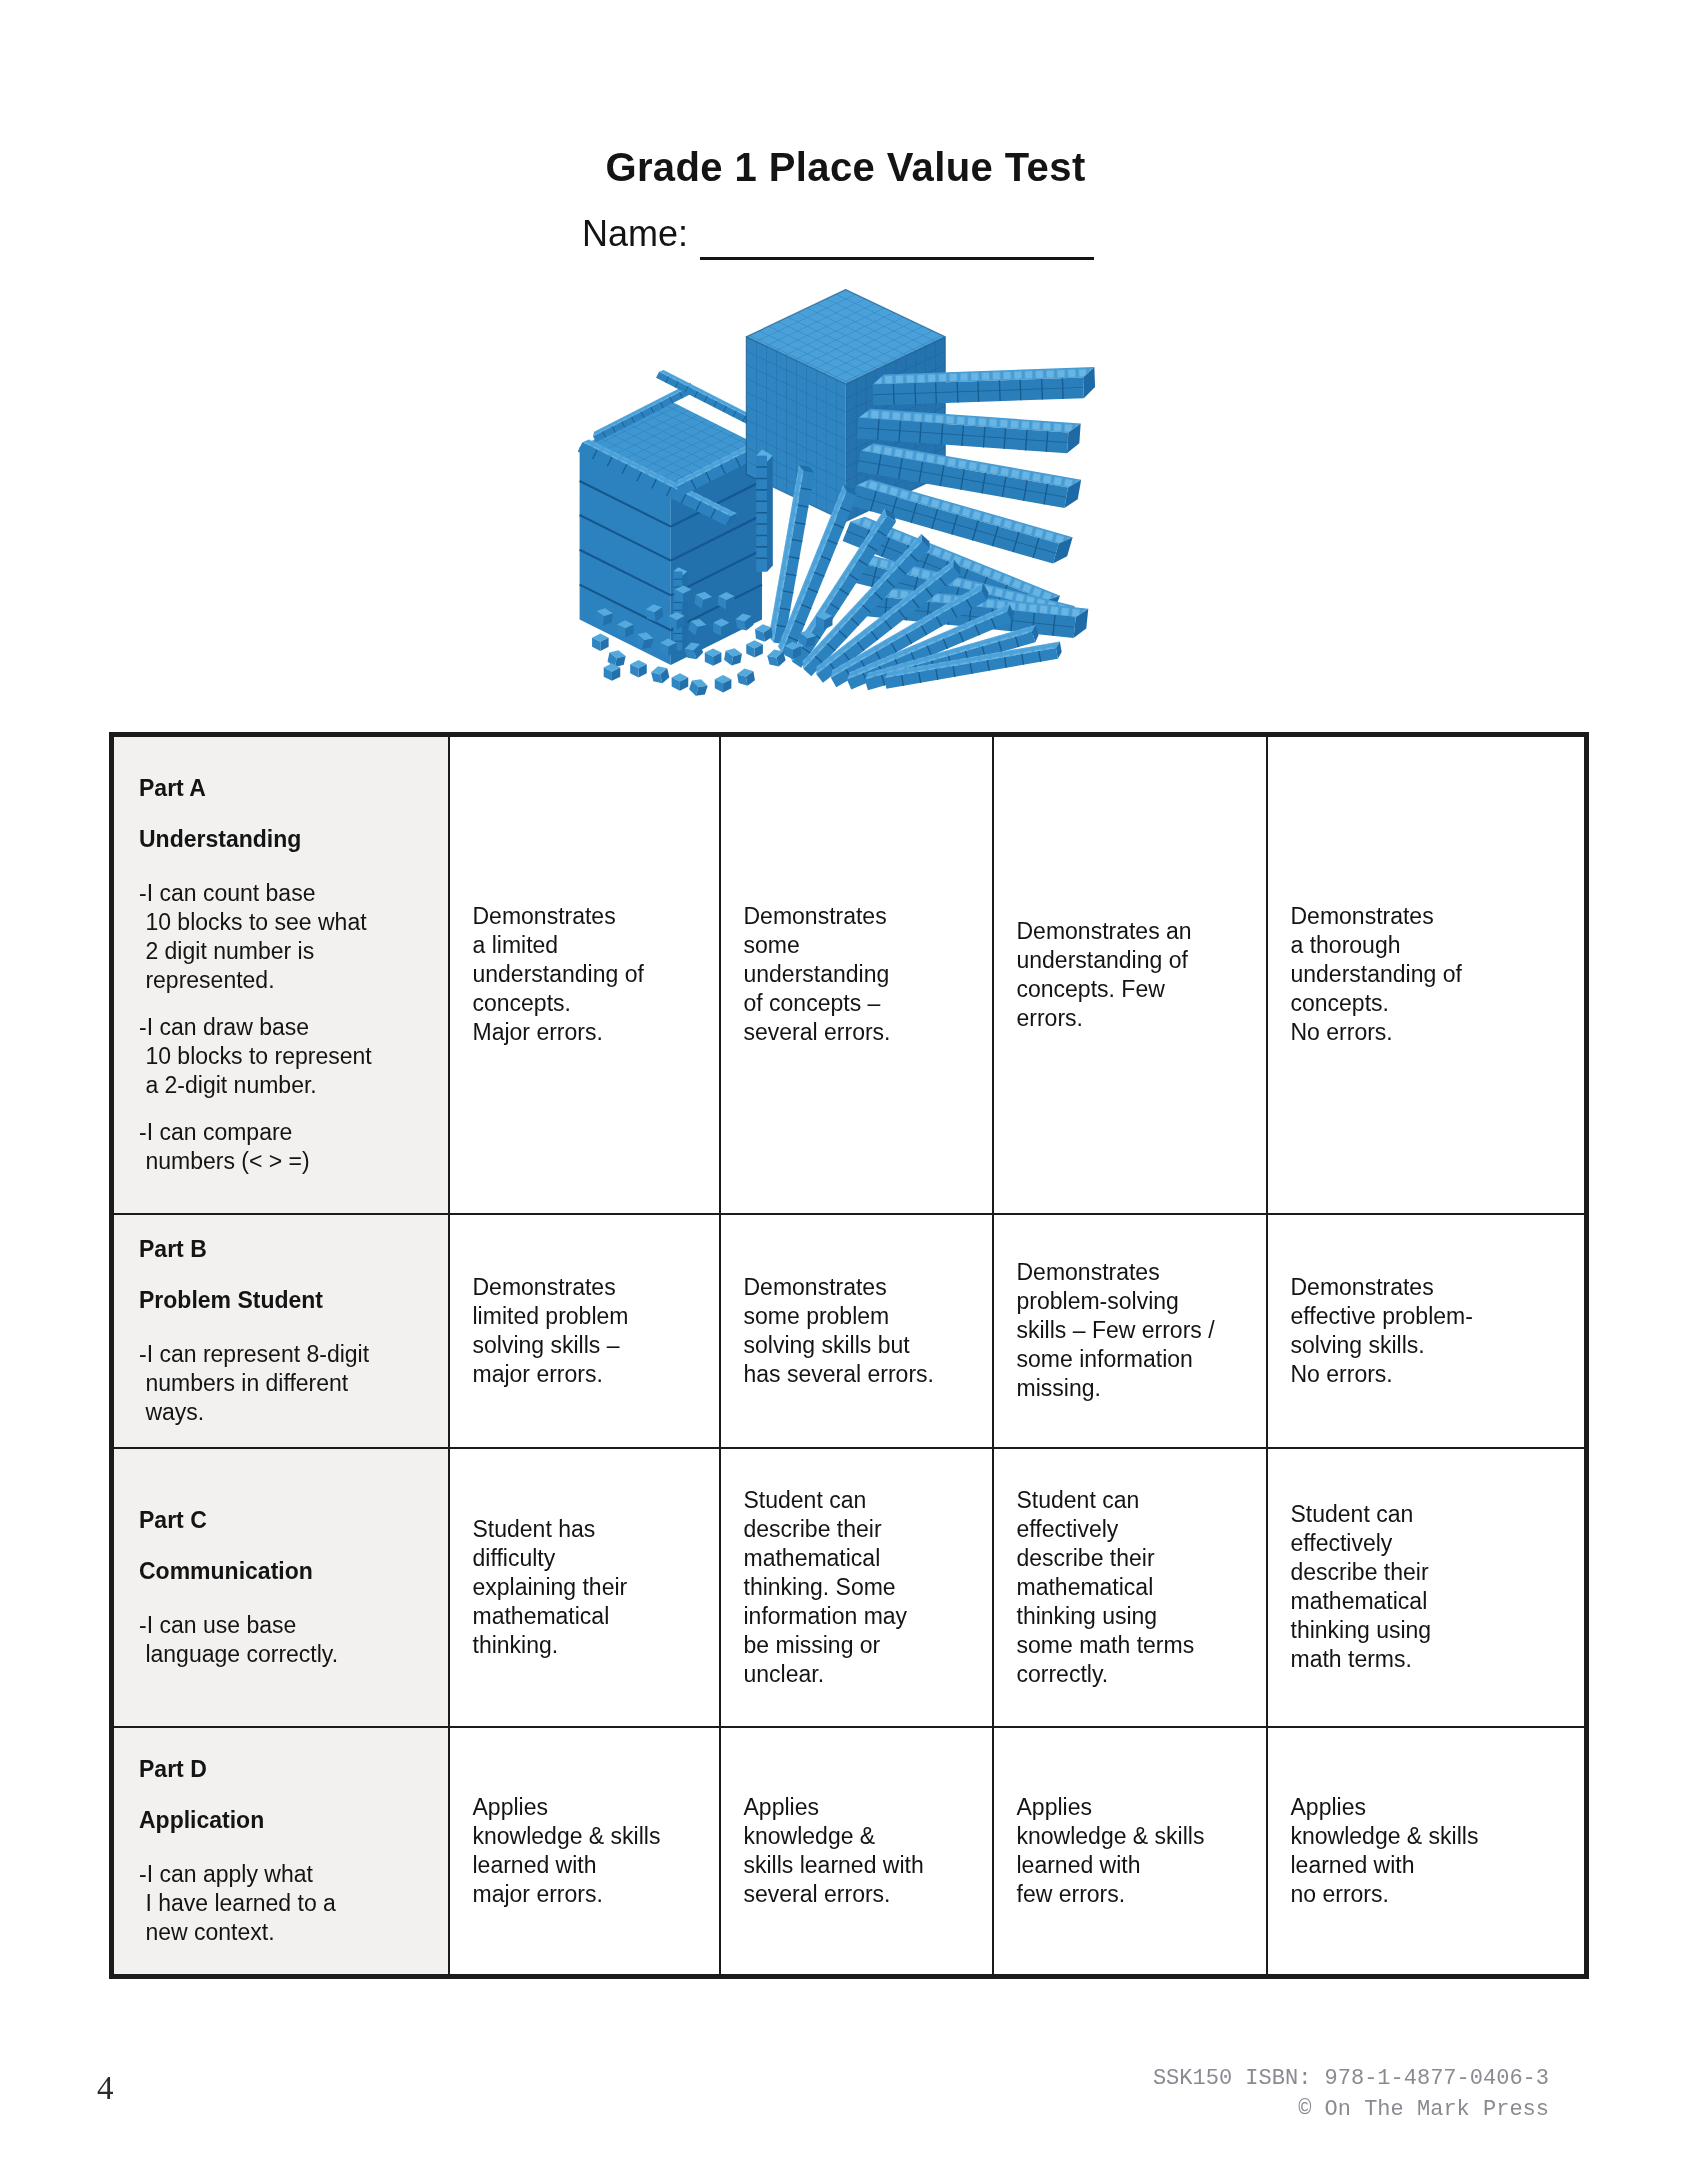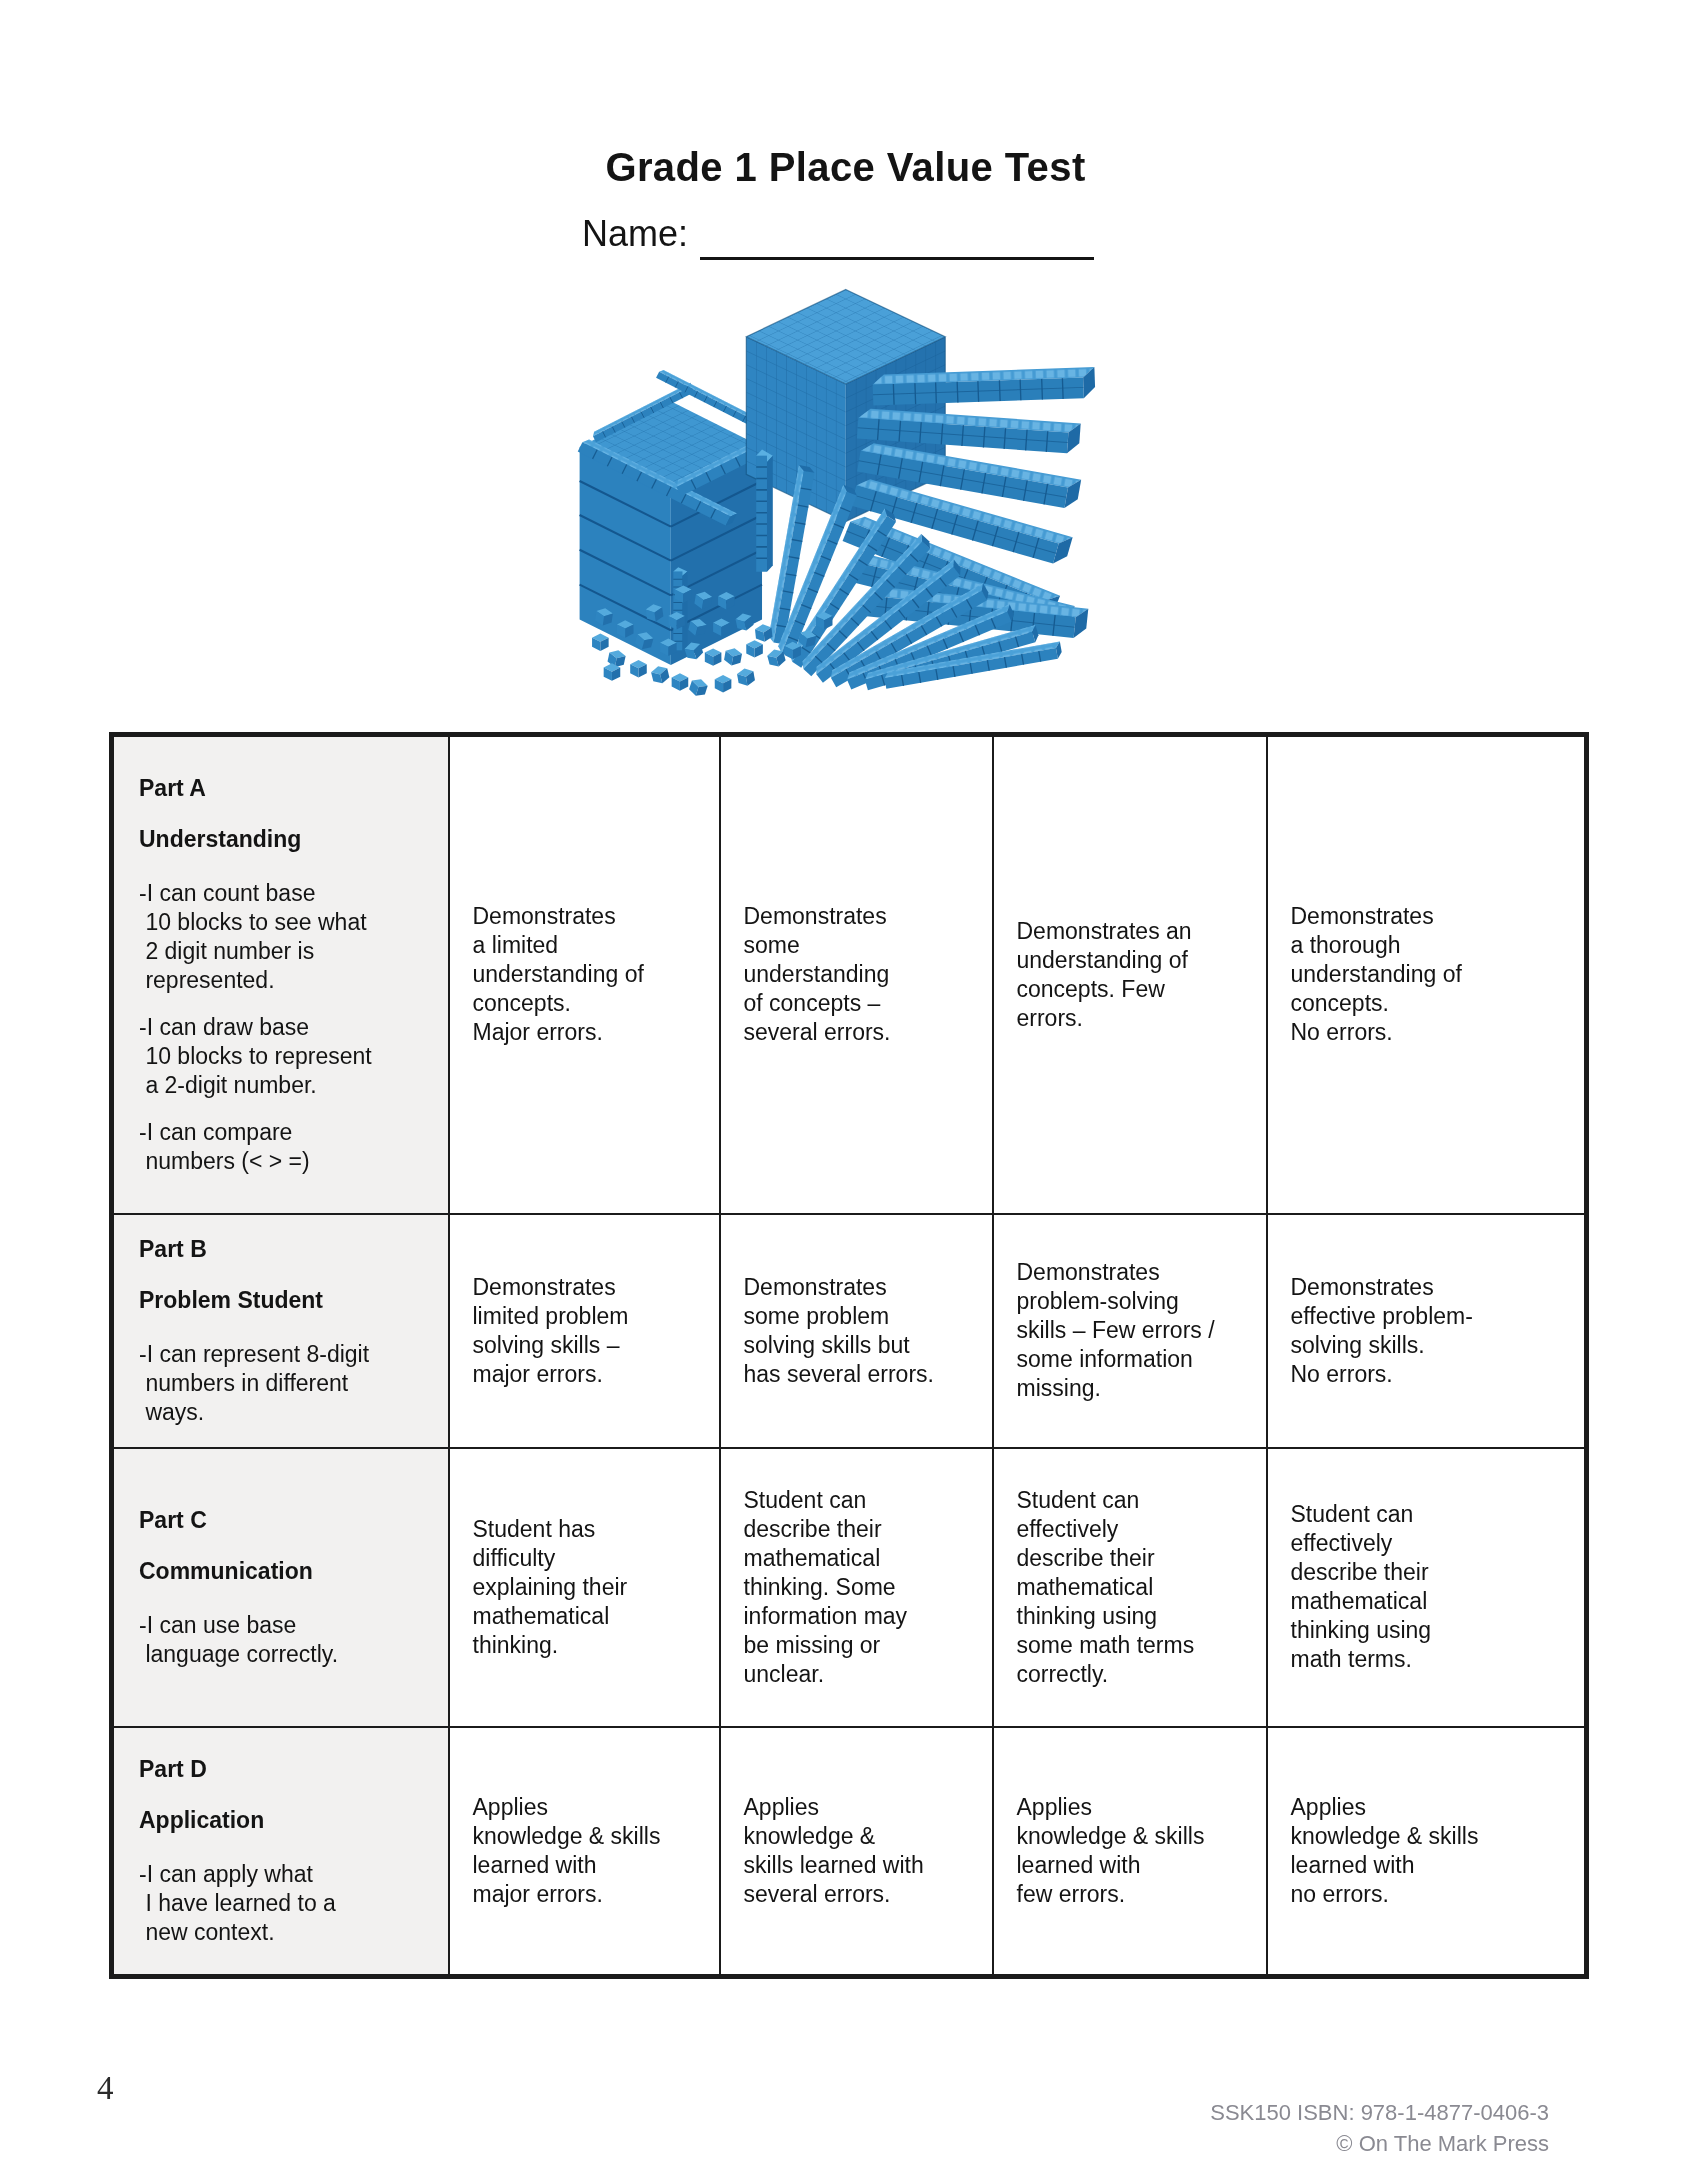--- a/index.html
+++ b/index.html
@@ -38,21 +38,21 @@
   .part{font-weight:bold;margin-bottom:22px;}
   .cat{font-weight:bold;margin-bottom:25px;}
   .bullet{white-space:pre-wrap;margin-bottom:18px;}
   .bullet:last-child{margin-bottom:0;}
   .pageno{
     position:absolute;left:97px;top:2070px;
     font-family:"Liberation Serif",serif;font-size:33px;color:#2b2b2b;
   }
   .credits{
     position:absolute;right:168px;top:2063px;text-align:right;
-    font-family:Liberation Sans, sans-serif;font-size:22px;line-height:31px;color:#8a8a92;margin-top:34px;
+    font-family:Liberation Mono, monospace;font-size:22px;line-height:31px;color:#8a8a92;
   }
 </style>
 </head>
 <body>
 
 <div class="page">
 
   <div class="title">Grade 1 Place Value Test</div>
 
   <div class="name-row">

